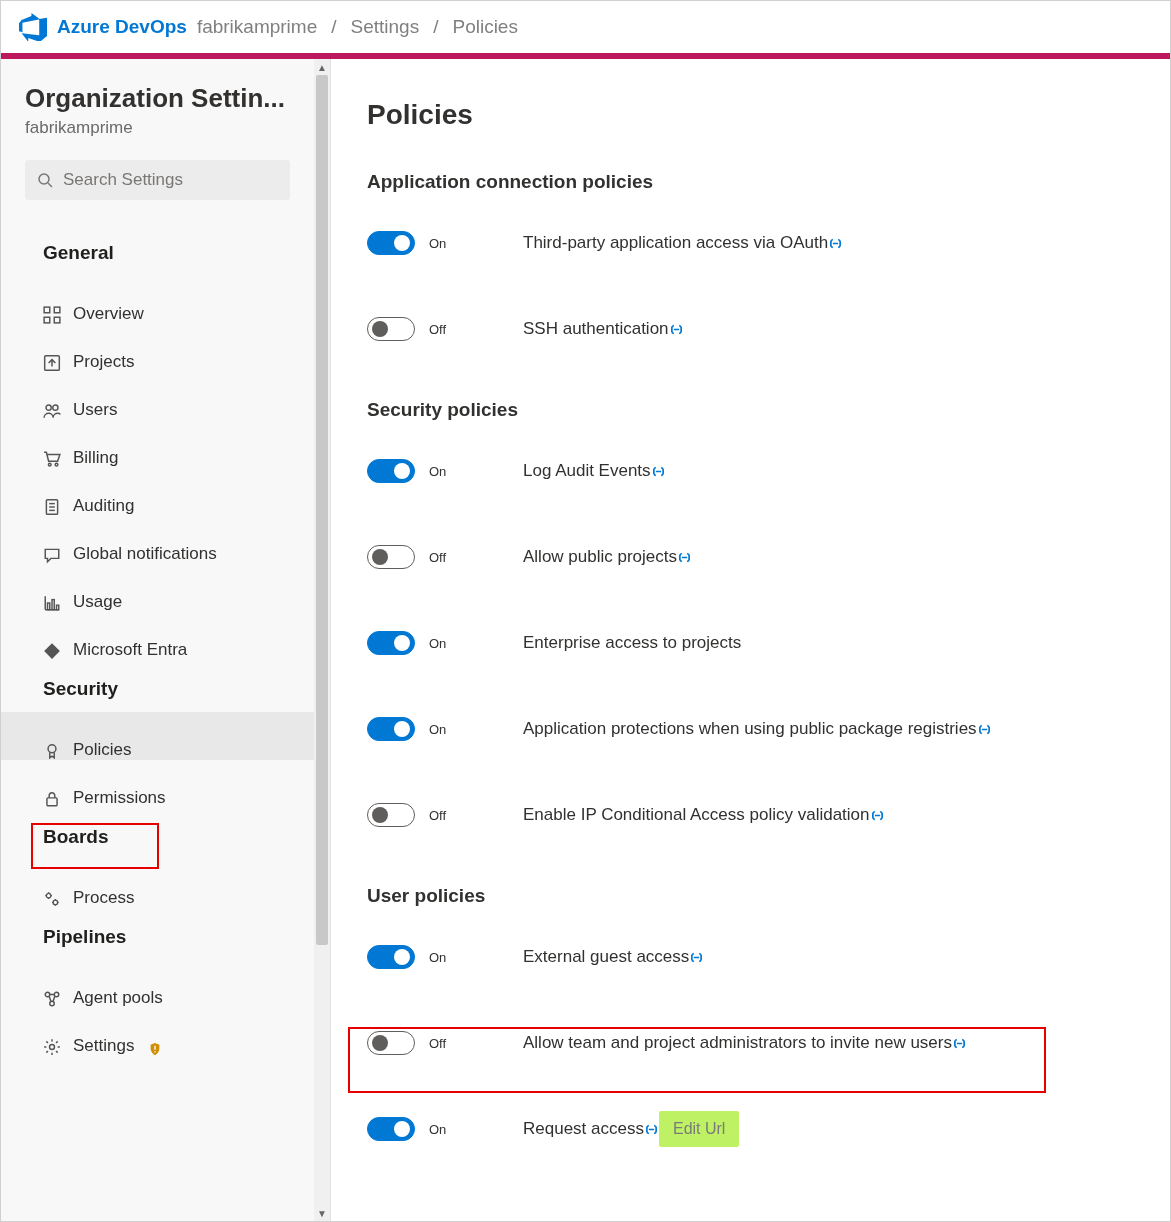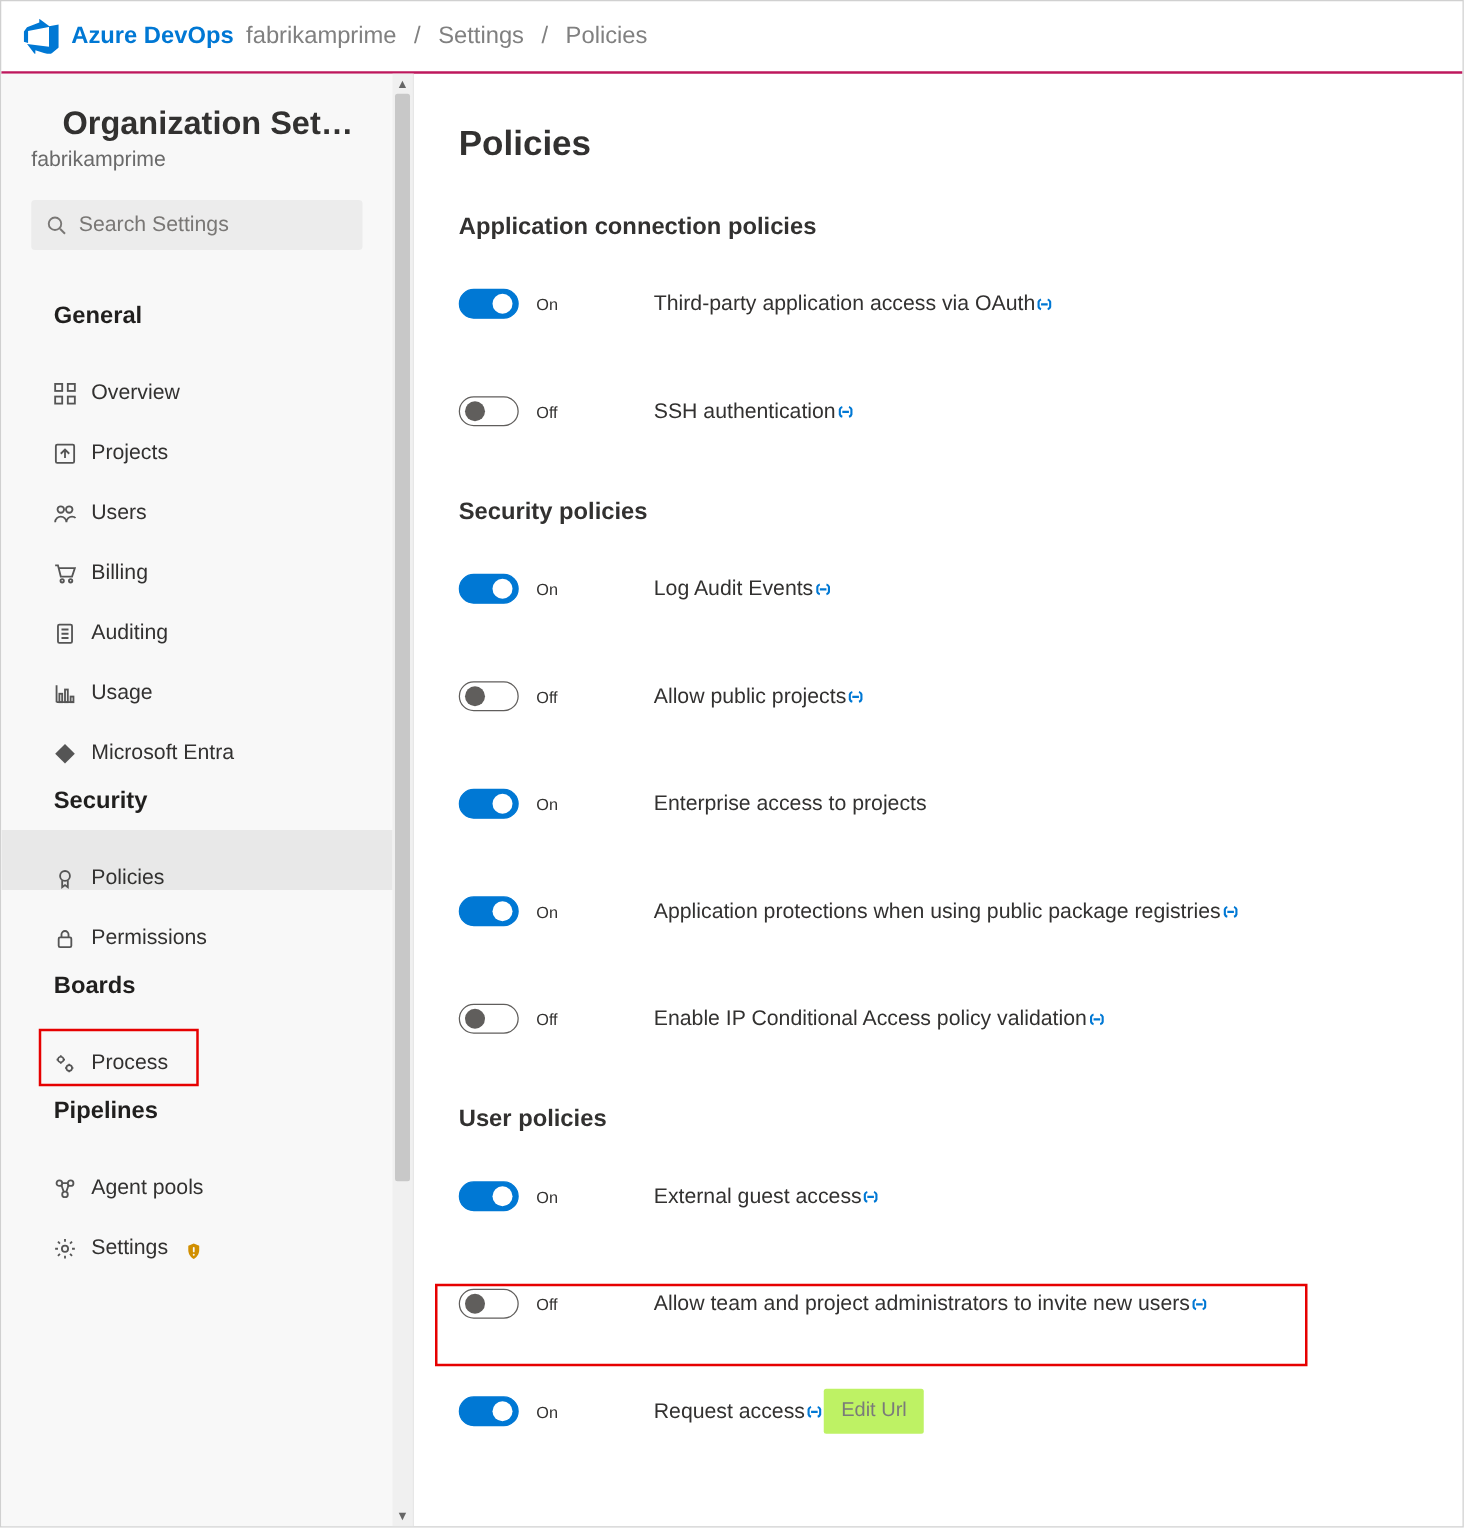--- a/index.html
+++ b/index.html
@@ -13,21 +13,21 @@
     overflow: hidden;
     border: 1px solid #d0d0d0;
     position: relative;
   }
   
   .topbar {
     height: 58px;
     display: flex;
     align-items: center;
     padding: 0 18px;
-    border-bottom: 2px solid #be185d;
+    border-bottom: 6px solid #be185d;
     gap: 10px;
     font-size: 19px;
   }
   .topbar .logo {
     width: 28px; height: 28px;
     color: #0078d4;
   }
   .topbar .brand {
     color: #0078d4;
     font-weight: 600;
@@ -72,21 +72,20 @@
     background: #c8c8c8;
     border-radius: 2px;
   }
   .sb-title {
     font-size: 26px;
     font-weight: 600;
     padding: 0 24px 4px 24px;
     white-space: nowrap;
     overflow: hidden;
     text-overflow: ellipsis;
-    margin-left: 25px;
   }
   .sb-subtitle {
     font-size: 17px;
     color: #6a6a6a;
     padding: 0 24px 22px 24px;
   }
   .sb-search {
     margin: 0 24px 24px 24px;
     height: 40px;
     background: #ececec;
@@ -279,20 +278,26 @@
         <svg class="icon" viewBox="0 0 16 16" fill="none" stroke="currentColor" stroke-width="1.3">
             <rect x="3" y="1.5" width="10" height="13" rx="1"></rect>
             <line x1="5.5" y1="5" x2="10.5" y2="5"></line>
             <line x1="5.5" y1="8" x2="10.5" y2="8"></line>
             <line x1="5.5" y1="11" x2="10.5" y2="11"></line>
           </svg>
         <span>Auditing</span>
       </div>
       <div class="sb-item">
         <svg class="icon" viewBox="0 0 16 16" fill="none" stroke="currentColor" stroke-width="1.3">
+            <path d="M2 3h12v8H7l-3 3v-3H2z"></path>
+          </svg>
+        <span>Global notifications</span>
+      </div>
+      <div class="sb-item">
+        <svg class="icon" viewBox="0 0 16 16" fill="none" stroke="currentColor" stroke-width="1.3">
             <path d="M2 14V2M2 14h12"></path>
             <rect x="4" y="8" width="2" height="6"></rect>
             <rect x="8" y="5" width="2" height="9"></rect>
             <rect x="12" y="10" width="2" height="4"></rect>
           </svg>
         <span>Usage</span>
       </div>
       <div class="sb-item">
         <svg class="icon" viewBox="0 0 16 16" fill="currentColor">
             <path d="M8 1 15 8 8 15 1 8z"></path>

